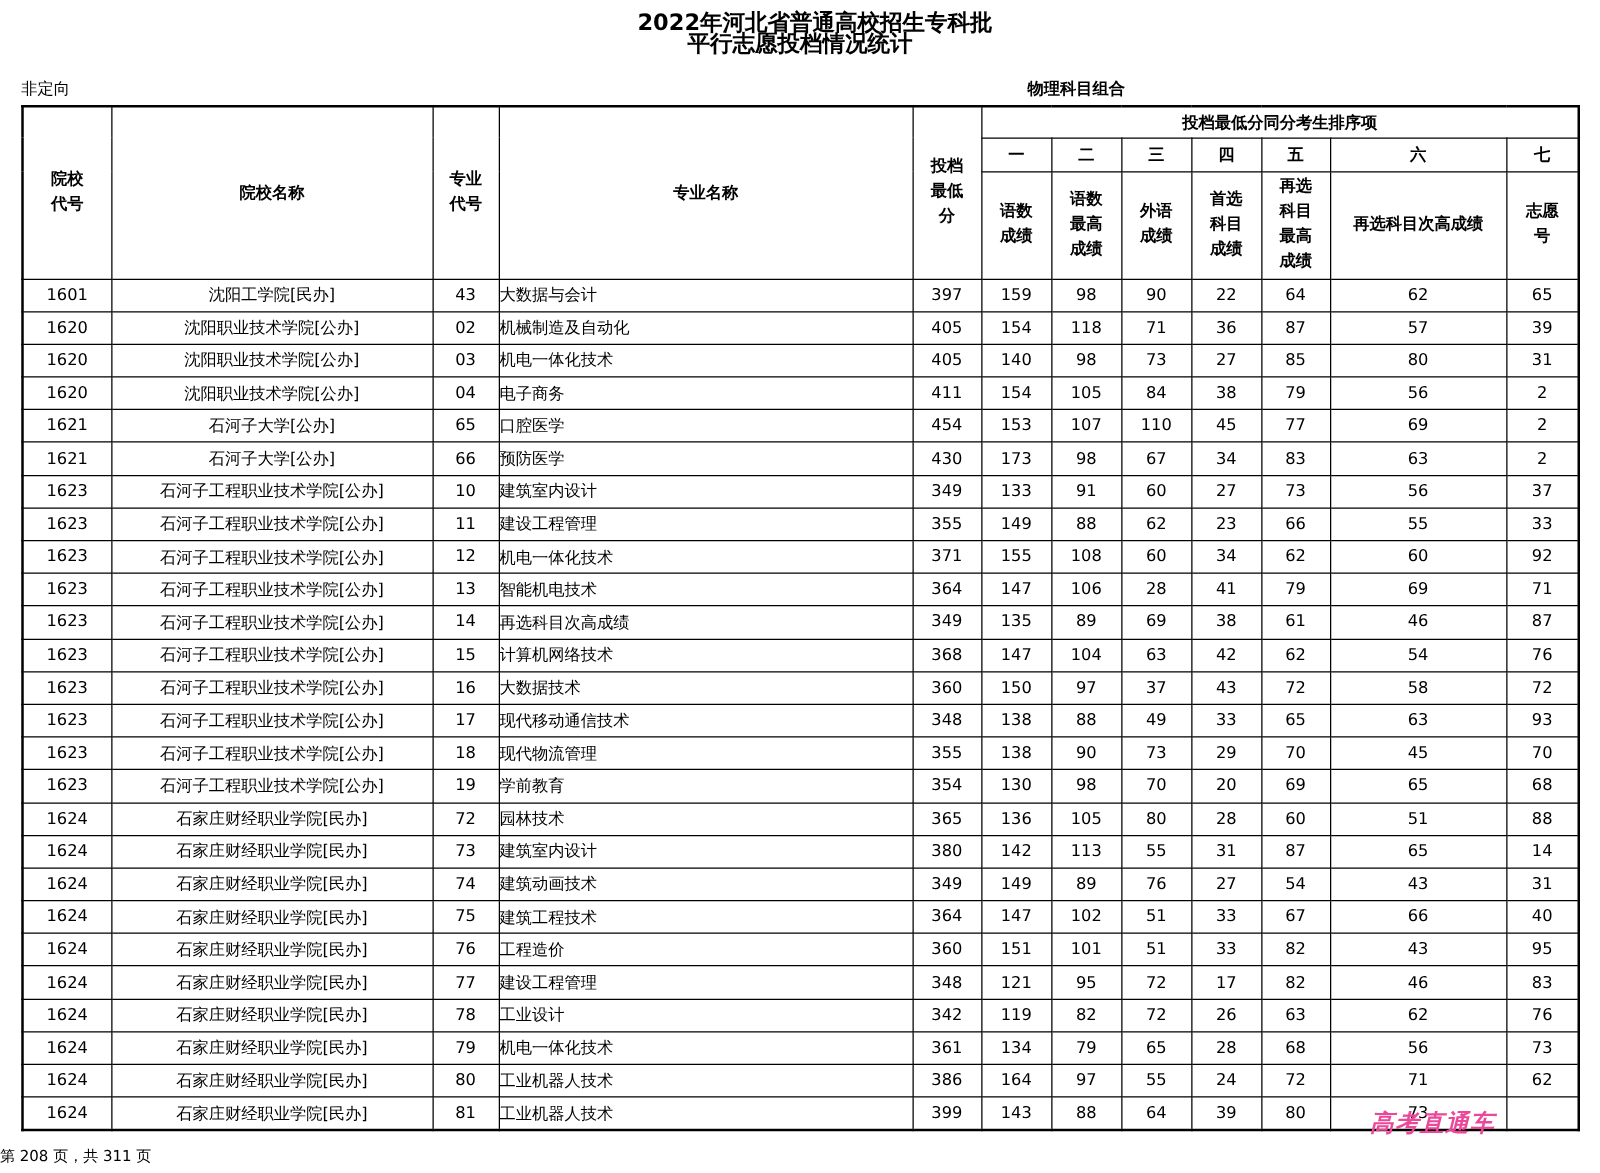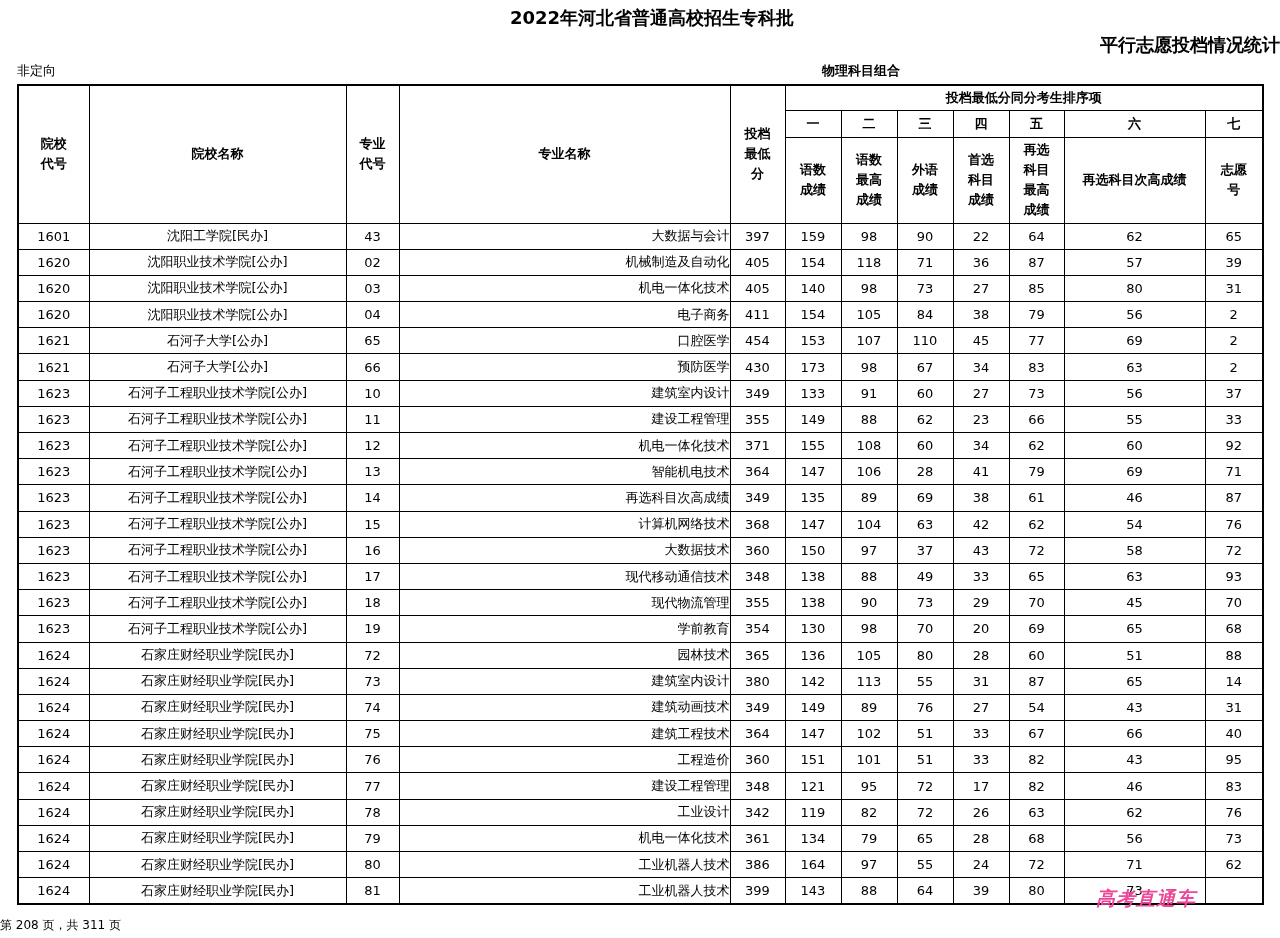--- a/index.html
+++ b/index.html
@@ -13,21 +13,21 @@
   }
   .title-line {
     position: absolute;
     left: 0; width: 100%;
     text-align: center;
     font-weight: bold;
     font-size: 18px;
     color: #000;
   }
   #title1 { top: 6px; padding-left: 24px; }
-  #title2 { top: 33px; text-align: right; }
+  #title2 { top: 23px; }
   #nondirected {
     position: absolute;
     left: 17px; top: 62px;
     font-size: 13px;
   }
   #subject-group {
     position: absolute;
     left: 822px; top: 62px;
     font-size: 13px;
     font-weight: bold;
@@ -48,21 +48,21 @@
     padding: 0;
     overflow: hidden;
     color: #000;
   }
   th { font-weight: bold; }
   .pre { white-space: pre-line; line-height: 1.55; }
   th.group-hdr { height: 25px; }
   #tiebreak-num-row th { height: 27px; }
   #tiebreak-label-row th { height: 86px; }
   tbody td { height: 26.2px; }
-  td.left { text-align: right; padding-left: 17px; }
+  td.left { text-align: left; padding-left: 0; }
   #footer {
     position: absolute;
     left: 0; width: 100%;
     top: 917px;
     text-align: left;
     font-size: 12px;
   }
   #watermark {
     position: absolute;
     left: 1096px; top: 886px;

